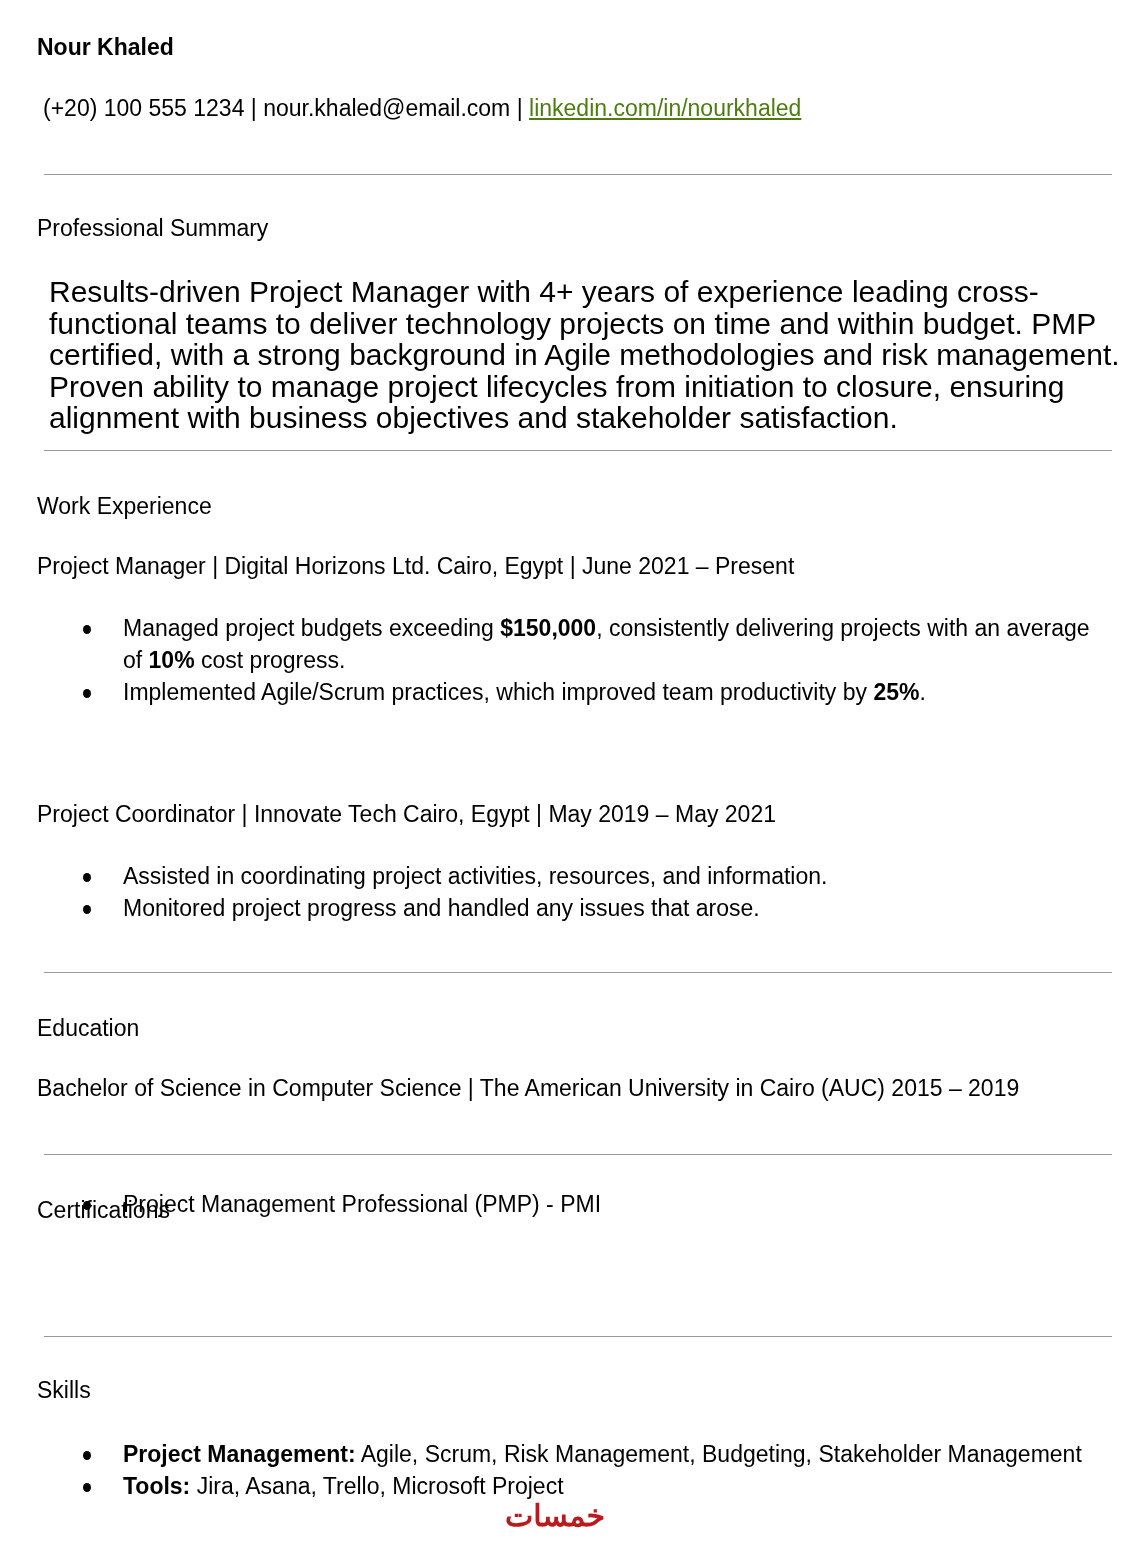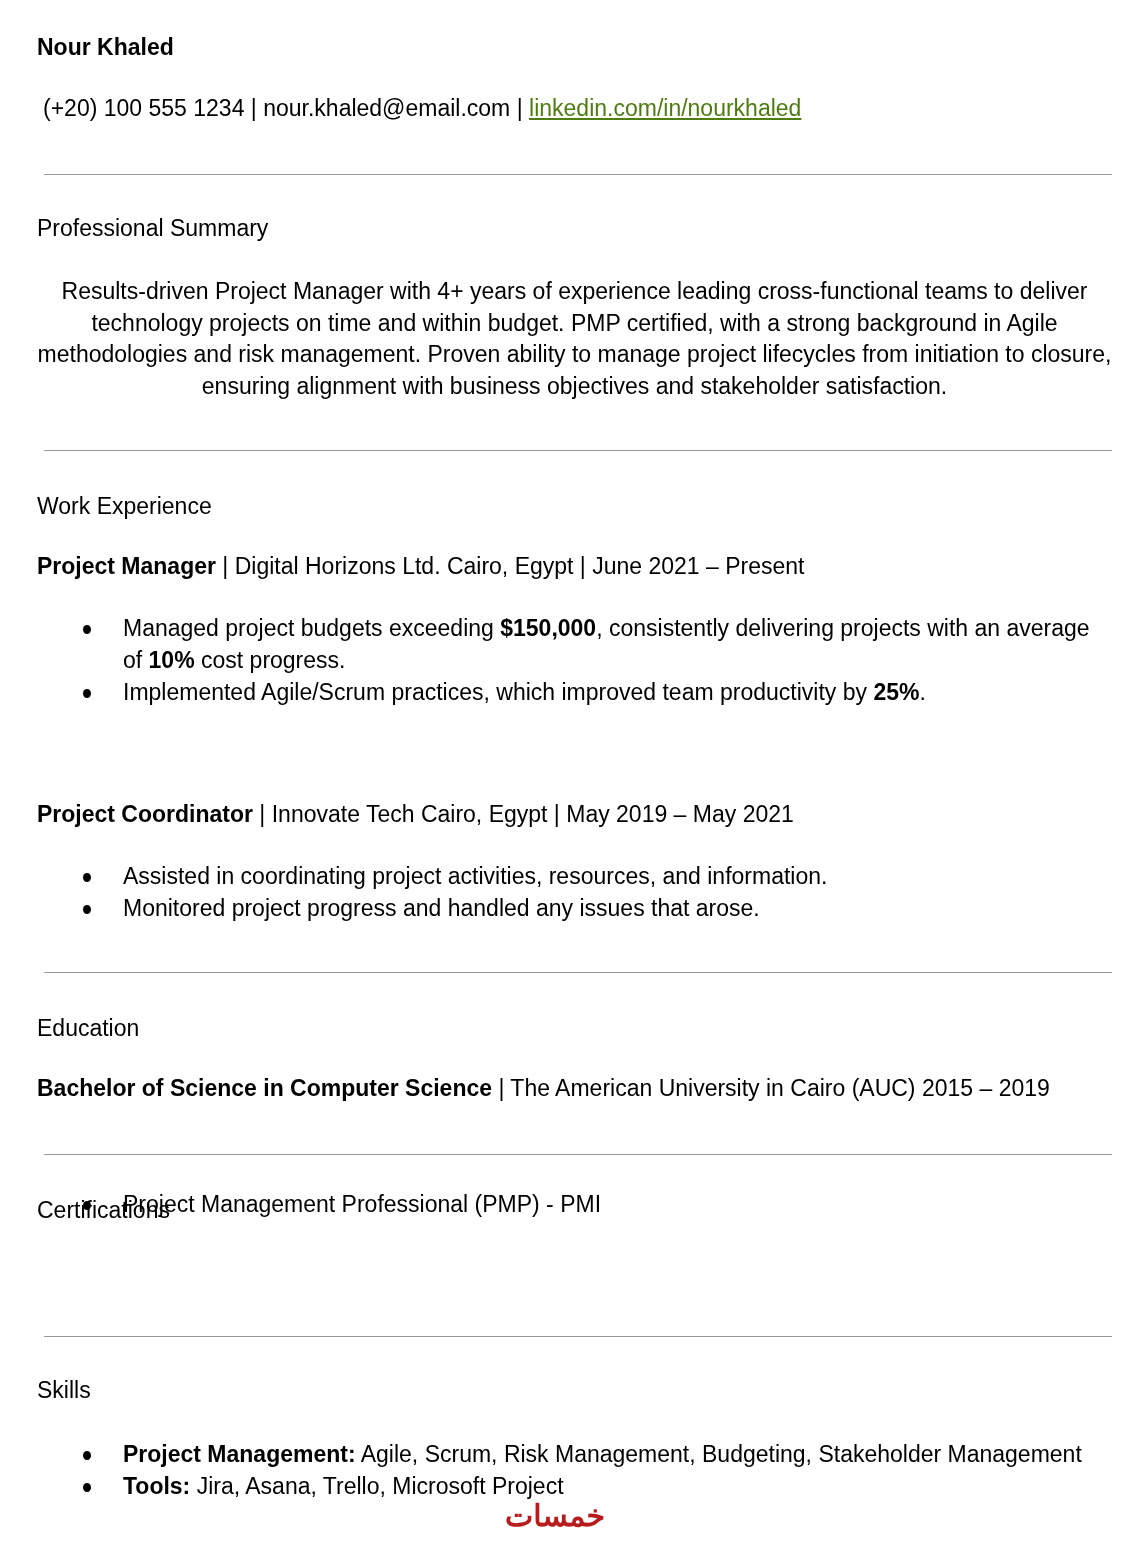--- a/index.html
+++ b/index.html
@@ -6,23 +6,23 @@
   body {
     width: 1146px; height: 1568px; position: relative; overflow: hidden;
     font-family: "Liberation Sans", sans-serif; color: #000000;
   }
   .page { position: absolute; left: 37px; top: 0; width: 1075px; }
   .name { position: absolute; top: 34px; left: 0; font-size: 23px; font-weight: bold; }
   .contact { position: absolute; top: 95px; left: 6px; font-size: 23px; white-space: nowrap; }
   .contact a { color: #4d7c0f; text-decoration: underline; }
   .hr { position: absolute; left: 7px; width: 1068px; height: 0; border-top: 1.5px solid #9a9a9a; }
   .h { position: absolute; left: 0; font-size: 23px; font-weight: normal; }
-  .para { position: absolute; left: 0; width: 1075px; font-size: 23px; line-height: 31.5px; text-align: center; }
+  .para { position: absolute; left: 12px; width: 1075px; font-size: 30px; line-height: 31.5px; }
   .job { position: absolute; left: 0; font-size: 23px; white-space: nowrap; }
-  .job b { font-weight: bold; }
+  .job b { font-weight: normal; }
   ul.bl { position: absolute; left: 0; margin: 0; padding: 0; list-style: none; width: 1075px; }
   ul.bl li { position: relative; padding-left: 86px; font-size: 23px; line-height: 32px; }
   ul.bl li::before {
     content: ""; position: absolute; left: 46px; top: 13px; width: 8px; height: 9px;
     border-radius: 50%; background: #000;
   }
   b { font-weight: bold; }
   .wm { position: absolute; left: 505px; top: 1498px; font-size: 30px; color: #b91c1c; font-weight: bold; }
 </style>
 </head>

